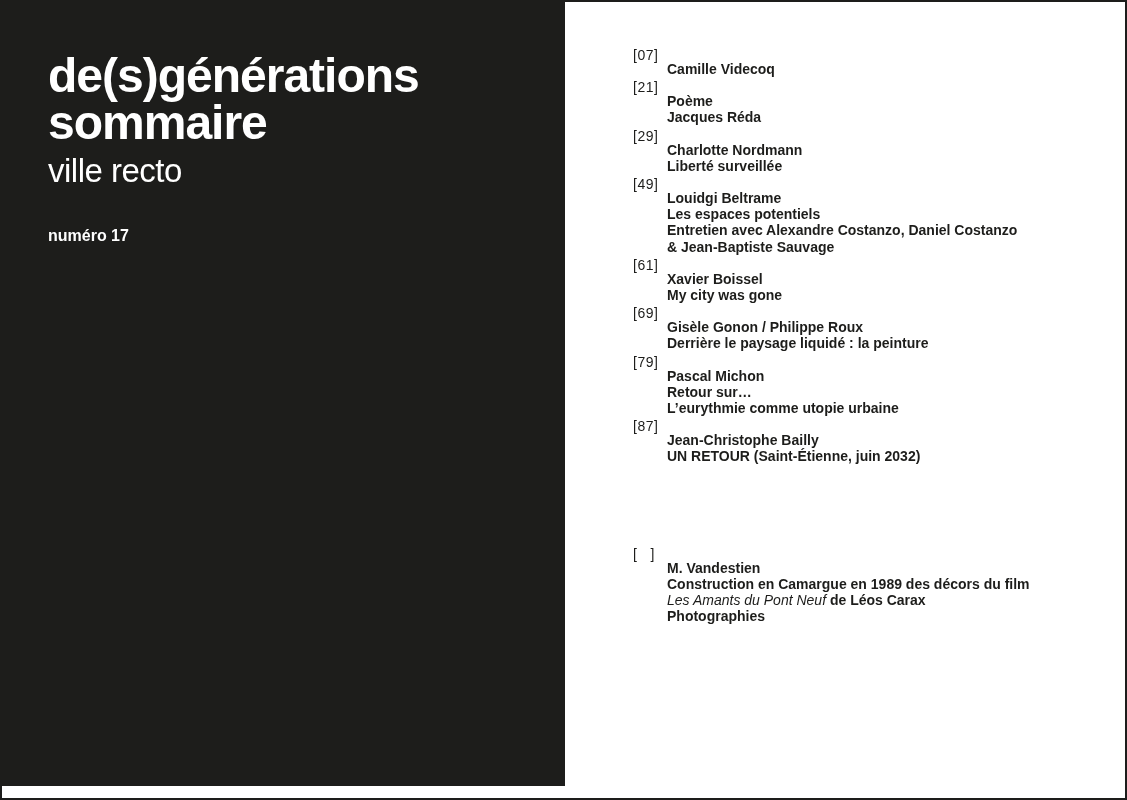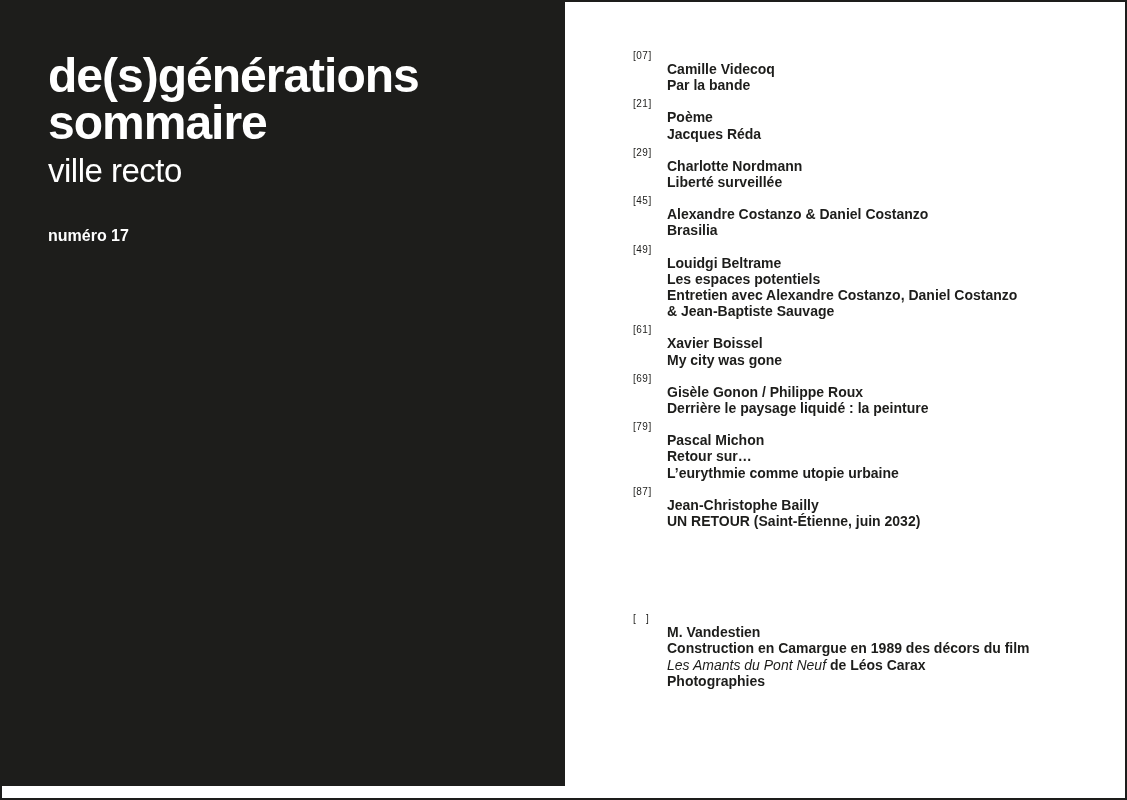--- a/index.html
+++ b/index.html
@@ -49,21 +49,21 @@
     padding:48px 0 0 68px;
   }
   .entry{
     position:relative;
     margin-bottom:5px;
   }
   .entry.gap{margin-top:84px;}
   .num{
     position:absolute;
     top:0;left:0;
-    font-size:10px;
+    font-size:14px;
     line-height:11px;
     letter-spacing:0.5px;
     white-space:pre;
     color:#1d1d1b;
   }
   .lines{
     margin-left:34px;
     padding-top:11px;
     font-size:14px;
     line-height:16.2px;
@@ -84,42 +84,34 @@
     <div class="subtitle">ville recto</div>
     <div class="issue">numéro 17</div>
   </aside>
 
   <main class="page">
     <div id="entries">
         <div class="entry">
           <span class="num">[07]</span>
           <div class="lines">
             <div class="line"><span class="s-r">Camille Videcoq</span></div>
-            <div class="line"><span class="s-b">Par la bande</span></div>
           </div>
         </div>
         <div class="entry">
           <span class="num">[21]</span>
           <div class="lines">
             <div class="line"><span class="s-b">Poème</span></div>
             <div class="line"><span class="s-r">Jacques Réda</span></div>
           </div>
         </div>
         <div class="entry">
           <span class="num">[29]</span>
           <div class="lines">
             <div class="line"><span class="s-r">Charlotte Nordmann</span></div>
             <div class="line"><span class="s-b">Liberté surveillée</span></div>
-          </div>
-        </div>
-        <div class="entry">
-          <span class="num">[45]</span>
-          <div class="lines">
-            <div class="line"><span class="s-r">Alexandre Costanzo &amp; Daniel Costanzo</span></div>
-            <div class="line"><span class="s-b">Brasilia</span></div>
           </div>
         </div>
         <div class="entry">
           <span class="num">[49]</span>
           <div class="lines">
             <div class="line"><span class="s-r">Louidgi Beltrame</span></div>
             <div class="line"><span class="s-b">Les espaces potentiels</span></div>
             <div class="line"><span class="s-b">Entretien avec Alexandre Costanzo, Daniel Costanzo</span></div>
             <div class="line"><span class="s-b">&amp; Jean-Baptiste Sauvage</span></div>
           </div>

